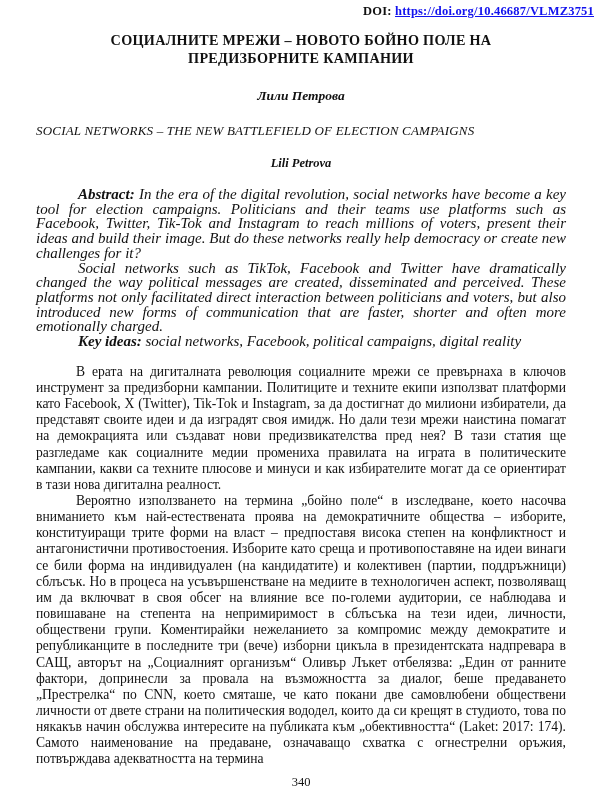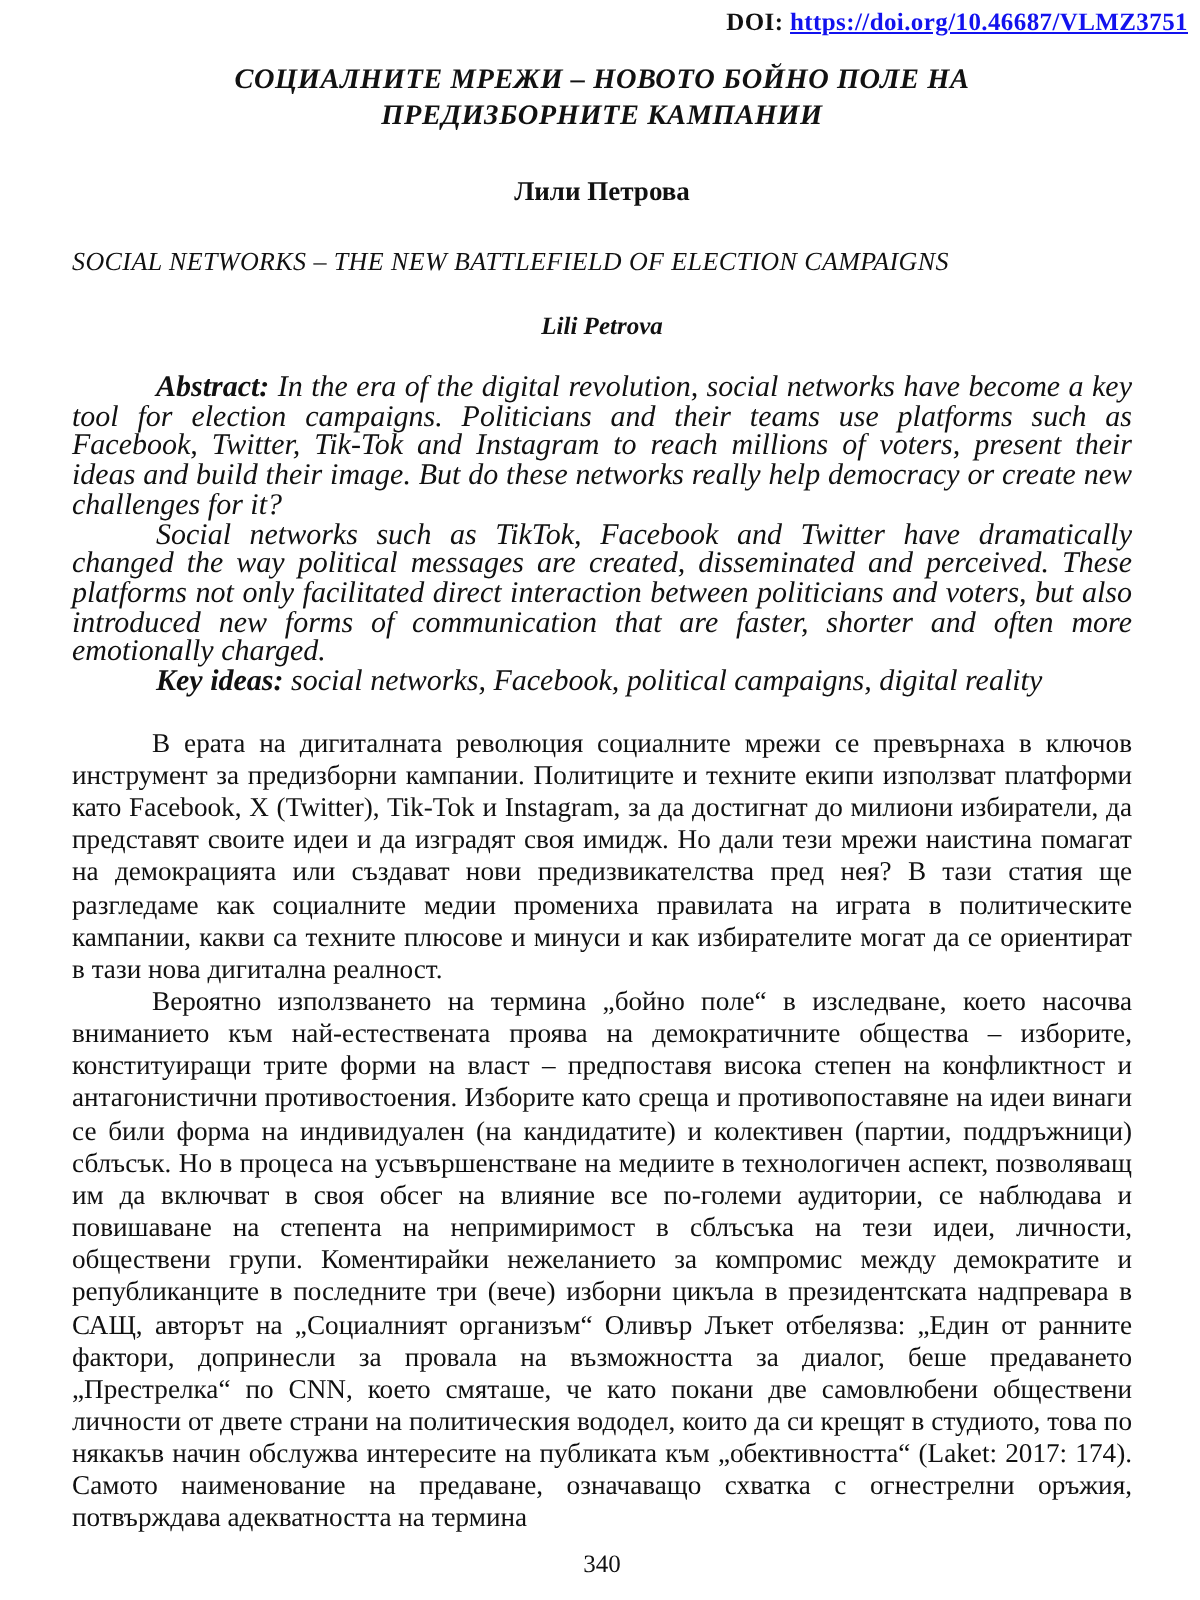--- a/index.html
+++ b/index.html
@@ -30,27 +30,27 @@
     cursor: pointer;
   }
   .title-bg {
     margin-top: 13px;
     text-align: center;
     font-size: 14.2px;
     font-weight: bold;
     line-height: 17.5px;
     letter-spacing: 0.3px;
     padding: 0 38px;
-    font-style: italic;
   }
   .author-bg {
     margin-top: 21px;
     text-align: center;
     font-size: 13.5px;
     font-weight: bold;
+    font-style: italic;
   }
   .title-en {
     margin-top: 19px;
     font-size: 13px;
     font-weight: normal;
     font-style: italic;
     letter-spacing: 0.2px;
   }
   .author-en {
     margin-top: 17px;

